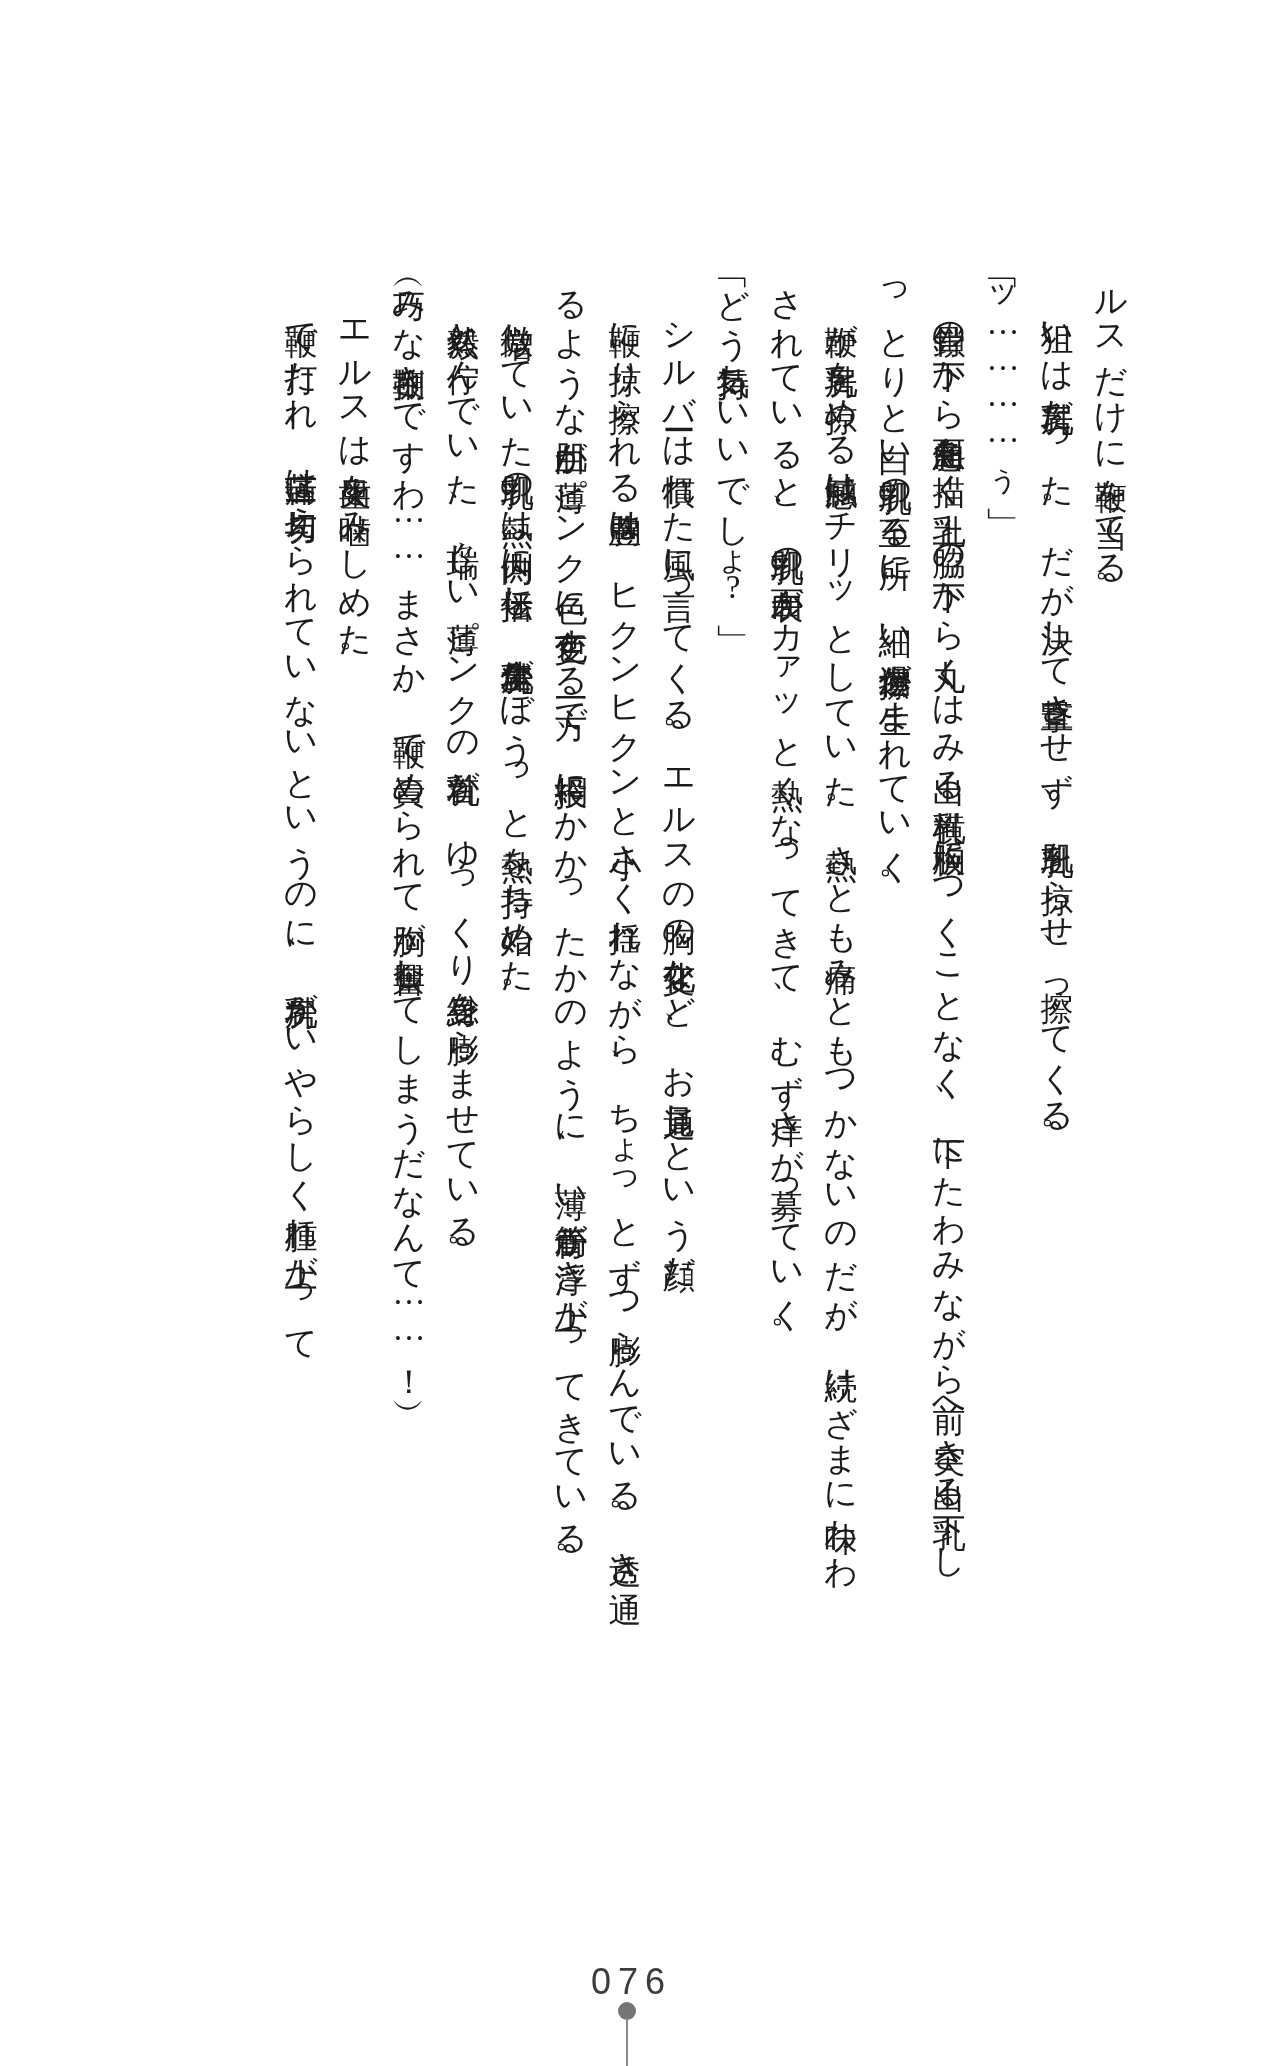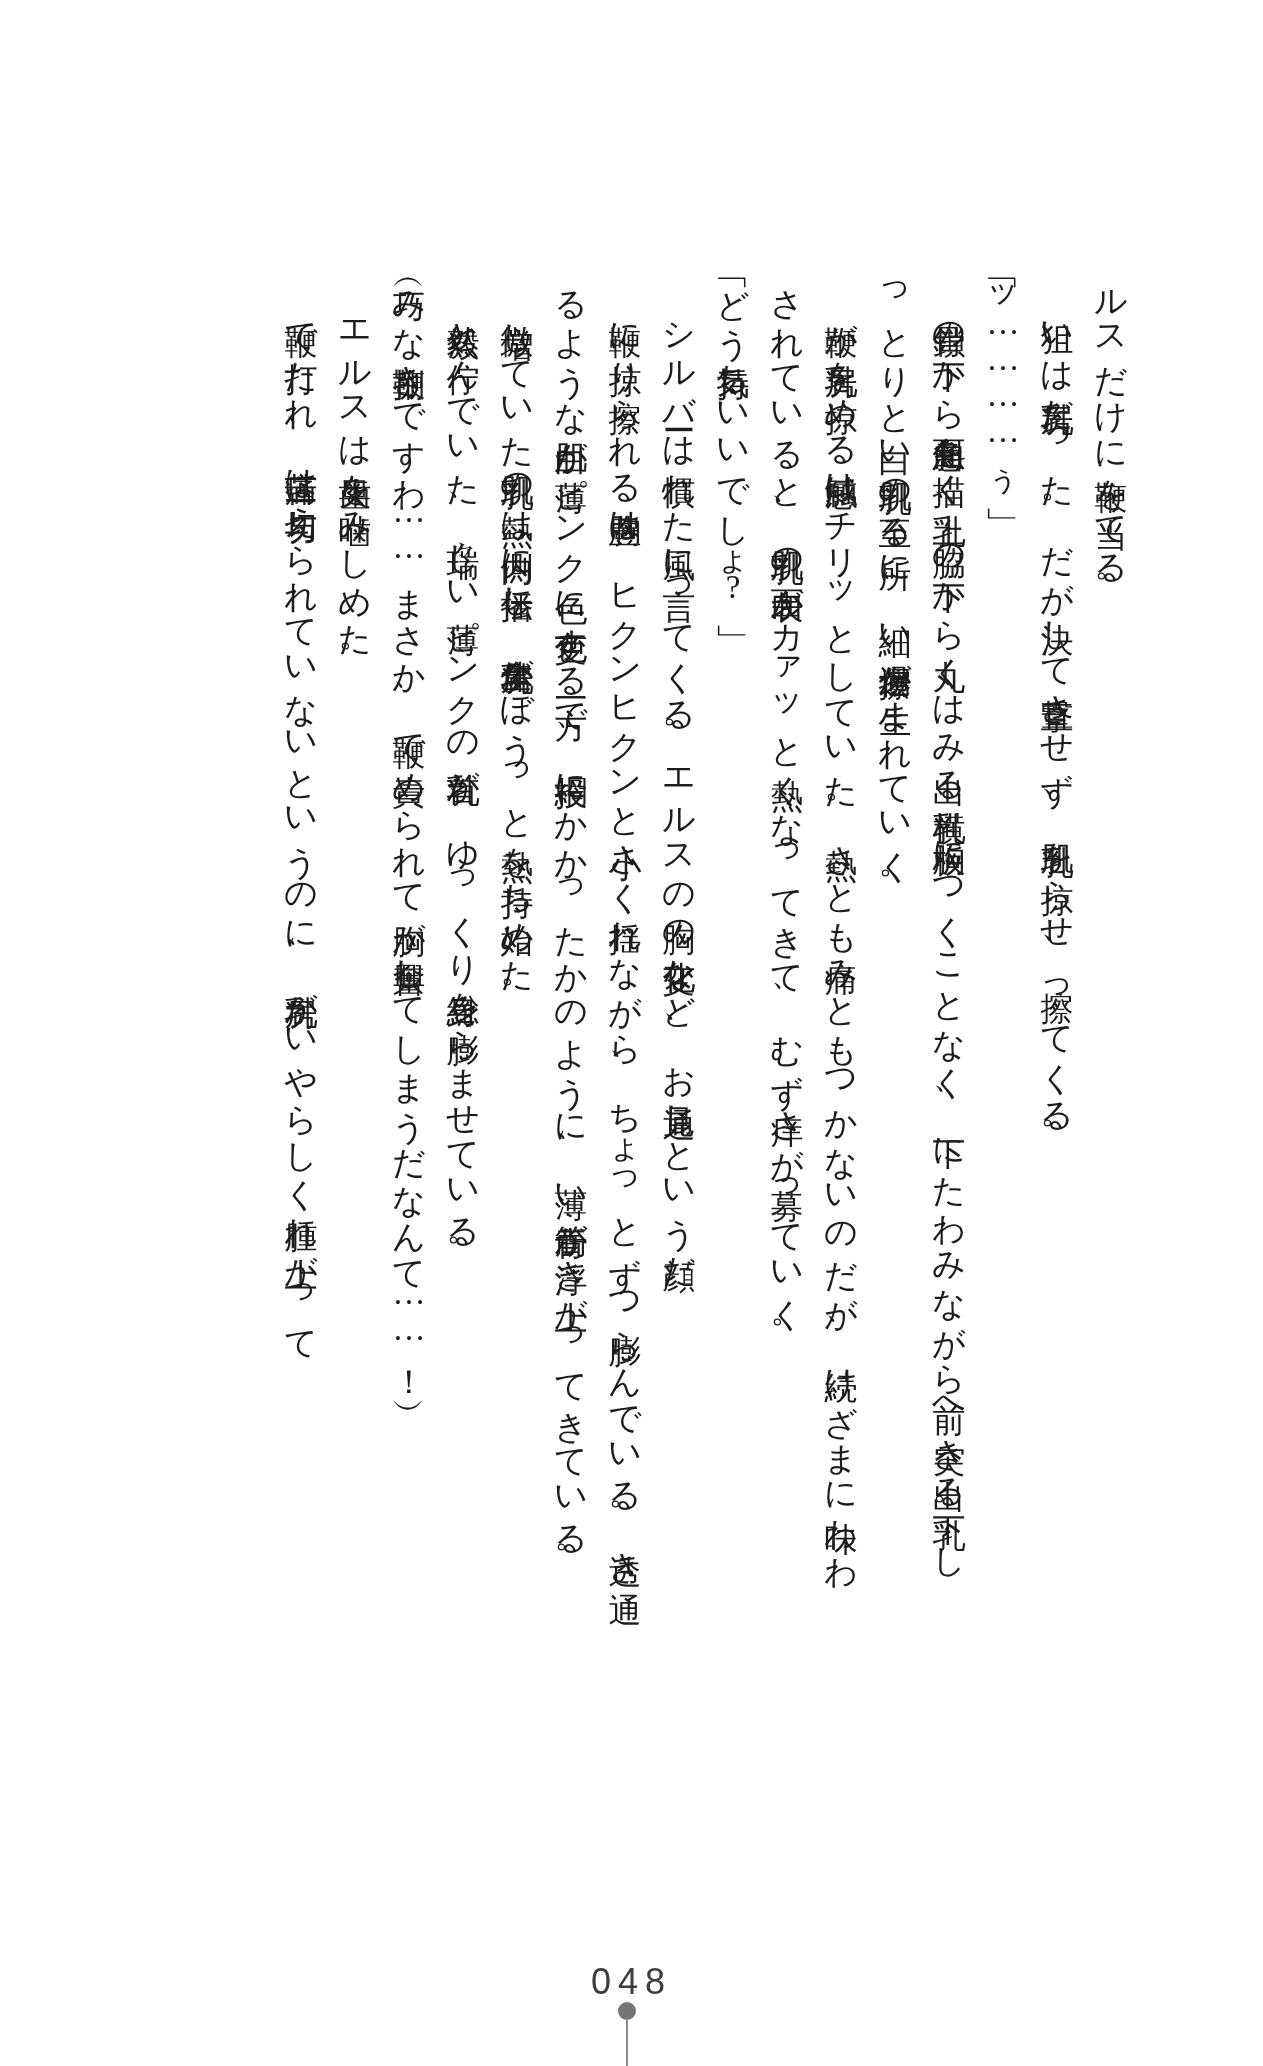--- a/index.html
+++ b/index.html
@@ -80,19 +80,19 @@
       <p class="para">「どう気持ちいいでしょ?」</p>
       <p class="para indent">シルバーは慣れた風に言ってくる。エルスの胸の変化など、お見通しという顔だ。</p>
       <p class="para indent">鞭に掠り擦られる豊胸は、ヒクンヒクンと小さく揺れながら、ちょっとずつ膨らんでいる。透き通るような白肌が薄ピンク色に変色する一方で、投網にかかったかのように、薄い青筋が浮き上がってきている。</p>
       <p class="para indent">微増していた乳肌の熱は内側に伝播し、乳房全体がぼうっと熱を持ち始めた。</p>
       <p class="para indent">毅然と佇んでいた、瑞々しい薄ピンクの乳首が、ゆっくり総身を膨らませている。</p>
       <p class="para">（巧みな鞭捌きですわ……まさか、鞭で責められて胸が興奮してしまうだなんて……！）</p>
       <p class="para indent">エルスは奥歯を噛みしめた。</p>
       <p class="para indent">鞭で打たれ、苦痛は一切与えられていないというのに、乳房がいやらしく腫れ上がって</p>
     </div>
 
-  <div class="page-number">048</div>
+  <div class="page-number">076</div>
 
   <div class="footer-dot"></div>
 
   <div class="footer-line"></div>
 
 </div>
 
 </body></html>

